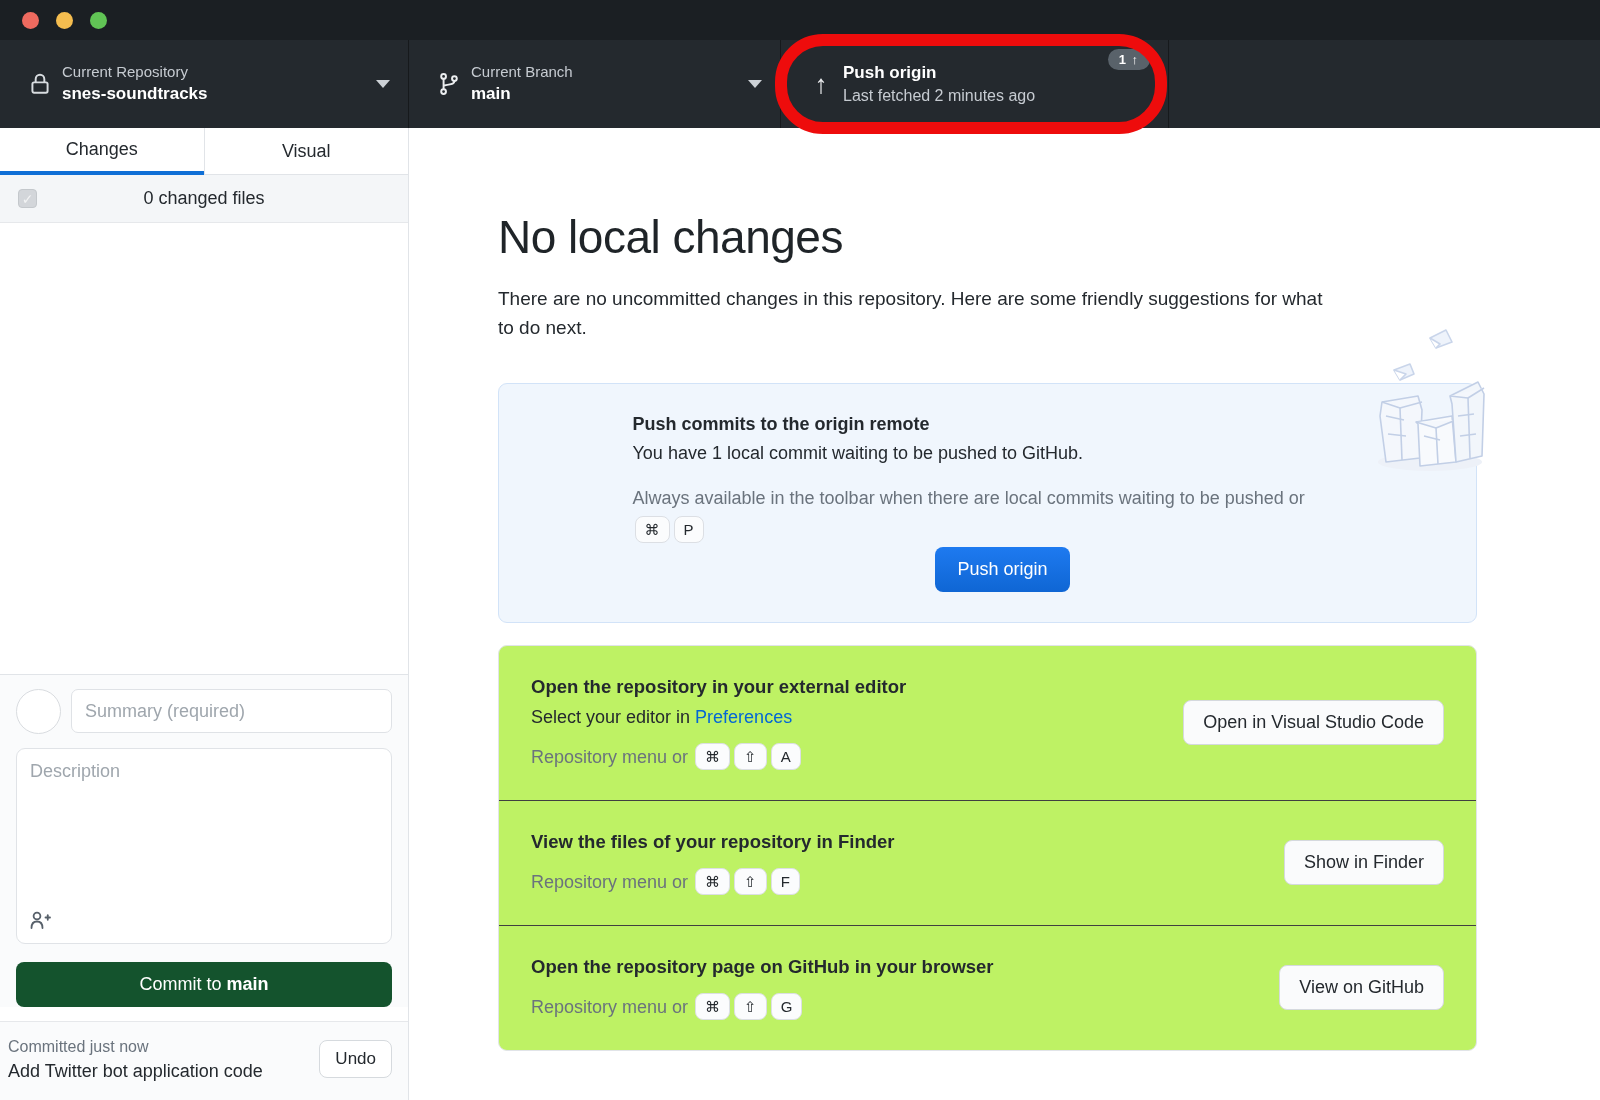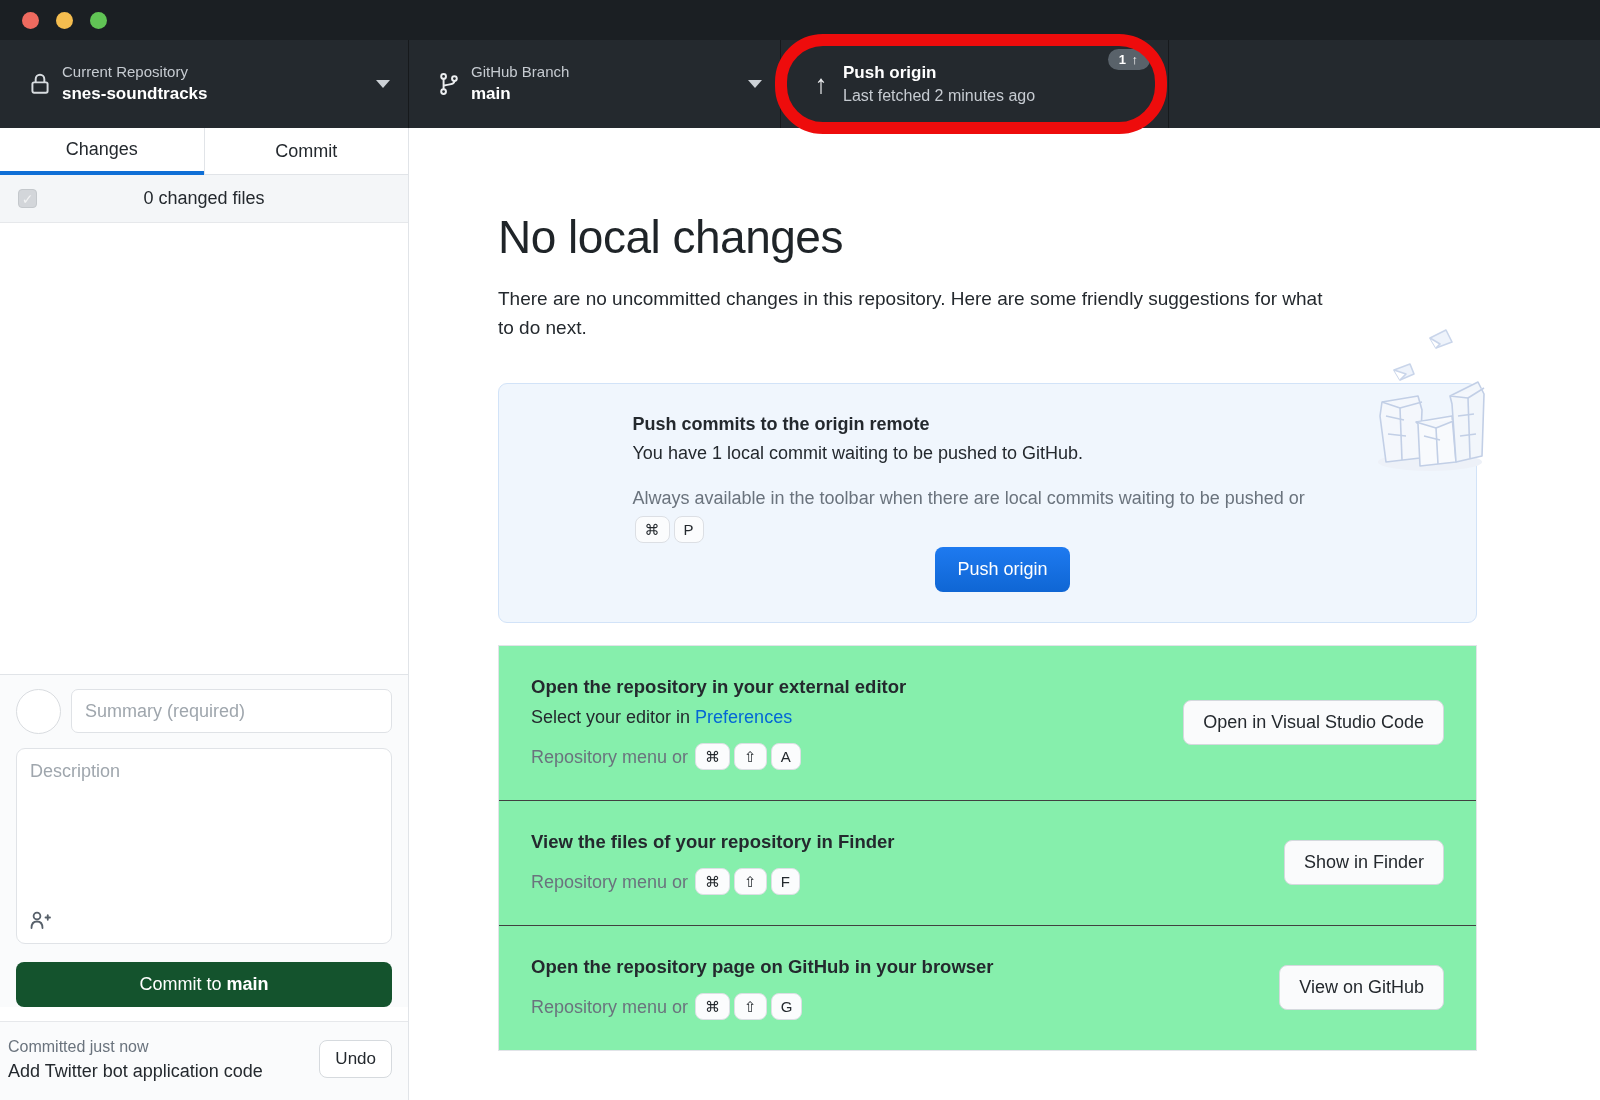--- a/index.html
+++ b/index.html
@@ -78,21 +78,21 @@
 
   .illustration { position:absolute; top:196px; right:108px; pointer-events:none; }
 
   .tip-box { width:979px; margin-top:40px; background:#f0f6fd; border:1px solid #d2e3f8; border-radius:9px; padding:30px 32px; display:flex; align-items:center;flex-direction:column; }
   .tip-texts { flex:1; min-width:0; max-width:710px; }
   .tip-title { font-size:18px; font-weight:700; color:#24292e; }
   .tip-line1 { font-size:18px; color:#24292e; margin-top:8px; }
   .tip-line2 { font-size:18px; color:#6a737d; margin-top:18px; line-height:1.8; }
   .push-btn { flex:none; margin-left:30px; background:linear-gradient(#1e7af0,#0f66d4); color:#ffffff; border:none; border-radius:8px; padding:12px 22px; font-size:18px; font-weight:500; font-family:inherit; cursor:pointer; }
 
-  .actions-box { width:979px; margin-top:22px; border:1px solid #e1e4e8; border-radius:0; background:#86efac; }
+  .actions-box { width:979px; margin-top:22px; border:1px solid #e1e4e8; border-radius:9px; background:#bef264; }
   .action-row { display:flex; align-items:center; padding:30px 32px; }
   .action-row + .action-row { border-top:1px solid #404040;gap:40px; }
   .action-texts { flex:1; min-width:0; }
   .action-title { font-size:18.5px; font-weight:700; color:#24292e; }
   .action-link-line { font-size:18px; color:#24292e; margin-top:9px; }
   .action-link-line a { color:#0366d6; text-decoration:none; }
   .action-shortcut { font-size:18px; color:#6a737d; margin-top:15px; }
   .action-btn { flex:none; margin-left:38px; background:#fafbfc; border:1px solid #d5d9de; border-radius:8px; padding:11px 19px; font-size:18px; color:#24292e; font-family:inherit; cursor:pointer; }
 
   kbd { display:inline-block; background:#fbfcfd; border:1px solid #dcdfe4; border-radius:8px; padding:2px 9px; font-size:15px; color:#24292e; font-family:inherit; margin:0 2px; vertical-align:1px; line-height:1.4; }
@@ -130,21 +130,21 @@
       <div class="tb-icon">
         <svg width="26" height="26" viewBox="0 0 24 24" fill="none" stroke="#eceef0" stroke-width="1.8">
           <circle cx="7" cy="5" r="2.2"></circle>
           <circle cx="7" cy="19" r="2.2"></circle>
           <circle cx="17" cy="7" r="2.2"></circle>
           <path d="M7 7.2 V16.8"></path>
           <path d="M17 9.2 C17 13 12 12 7.4 13.4"></path>
         </svg>
       </div>
       <div class="tb-text">
-        <div class="tb-label">GitHub Branch</div>
+        <div class="tb-label">Current Branch</div>
         <div class="tb-value">main</div>
       </div>
       <div class="chevron"></div>
     </div>
 
     <div class="tb-section tb-push">
       <div class="tb-icon">
           <span class="push-arrow">↑</span>
         </div>
       <div class="tb-text">
@@ -157,21 +157,21 @@
     <div class="tb-section tb-rest"></div>
   </div>
 
   <div class="annotation-ring"></div>
 
   <div class="content">
 
     <div class="sidebar">
       <div class="tabs">
         <div class="tab active">Changes</div>
-        <div class="tab">Commit</div>
+        <div class="tab">Visual</div>
       </div>
 
       <div class="changed-row">
         <div class="checkbox">✓</div>
         <div class="changed-label">0 changed files</div>
       </div>
 
       <div class="file-list"></div>
 
       <div class="commit-form">

